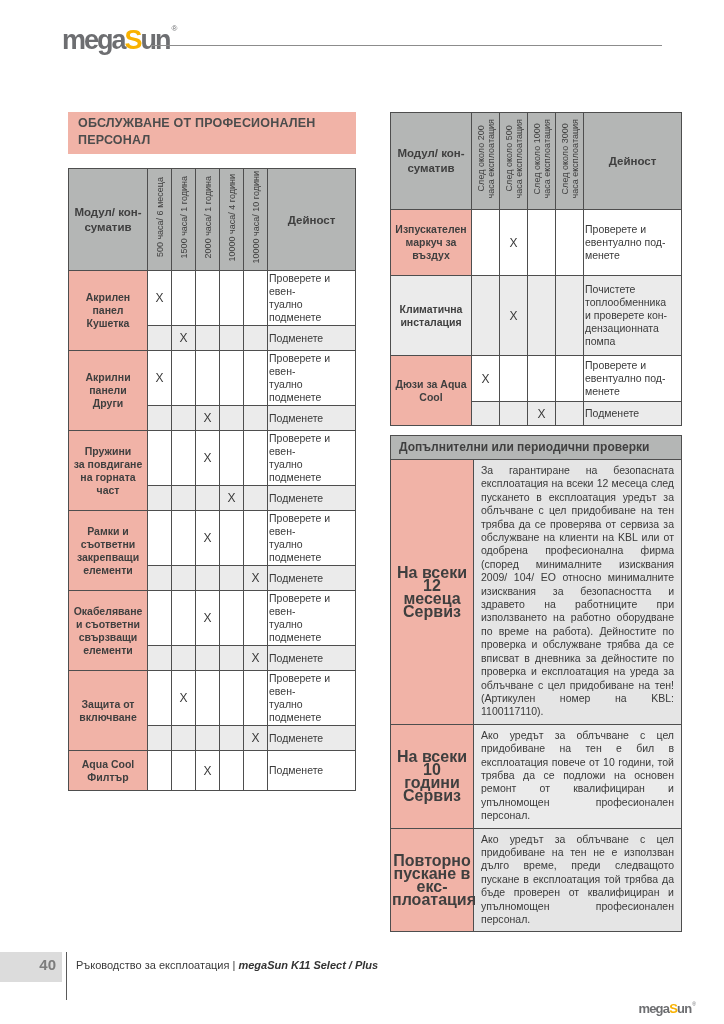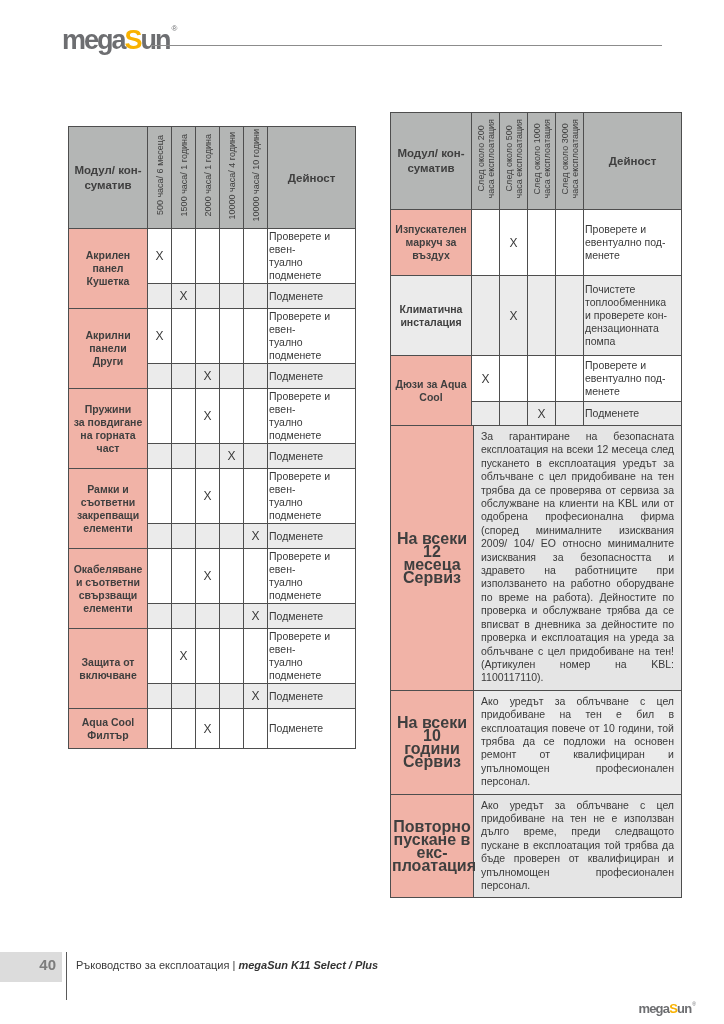--- a/index.html
+++ b/index.html
@@ -79,20 +79,22 @@
 </style>
 </head>
 <body style="--pink: #f1b3a7; --gray: #b4b6b5; --shade: #ebebeb; --border: #4e4e4e; --yellow: #f9b200; --logogray: #6d6e71; --band: #dcdcdc;">
 
 <div class="page">
 
   <div class="logo"><span>mega</span><span class="yellow">S</span><span>un</span><sup>®</sup></div>
   <div class="header-rule"></div>
 
   <section class="left-col">
+    <div class="section-title">ОБСЛУЖВАНЕ ОТ ПРОФЕСИОНАЛЕН
+ПЕРСОНАЛ</div>
     <table class="grid t-left" id="left-table">
         <thead>
           <tr>
             <th class="module-h">Модул/ кон-
 суматив</th>
             <th class="rot"><span class="vtext">500 часа/ 6 месеца</span></th>
             <th class="rot"><span class="vtext">1500 часа/ 1 година</span></th>
             <th class="rot"><span class="vtext">2000 часа/ 1 година</span></th>
             <th class="rot"><span class="vtext">10000 часа/ 4 години</span></th>
             <th class="rot"><span class="vtext">10000 часа/ 10 години</span></th>
@@ -292,20 +294,21 @@
           </tr>
           <tr class="shade sub-second">
             <td class="check"></td>
             <td class="check"></td>
             <td class="check">X</td>
             <td class="check"></td>
             <td class="action">Подменете</td>
           </tr>
         </tbody>
       </table>
+    <div class="sub-header">Допълнителни или периодични проверки</div>
     <table class="info" id="checks-table">
         <tbody>
           <tr>
             <td class="chk-label">На всеки 12
 месеца
 Сервиз</td>
             <td class="chk-text">За гарантиране на безопасната експлоатация на всеки 12 месеца след пускането в експлоатация уредът за облъчване с цел придобиване на тен трябва да се проверява от сервиза за обслужване на клиенти на KBL или от одобрена професионална фирма (според минималните изисквания 2009/ 104/ ЕО относно минималните изисквания за безопасността и здравето на работниците при използването на работно оборудване по време на работа). Дейностите по проверка и обслужване трябва да се вписват в дневника за дейностите по проверка и експлоатация на уреда за облъчване с цел придобиване на тен! (Артикулен номер на KBL: 1100117110).</td>
           </tr>
           <tr class="shade">
             <td class="chk-label">На всеки 10

